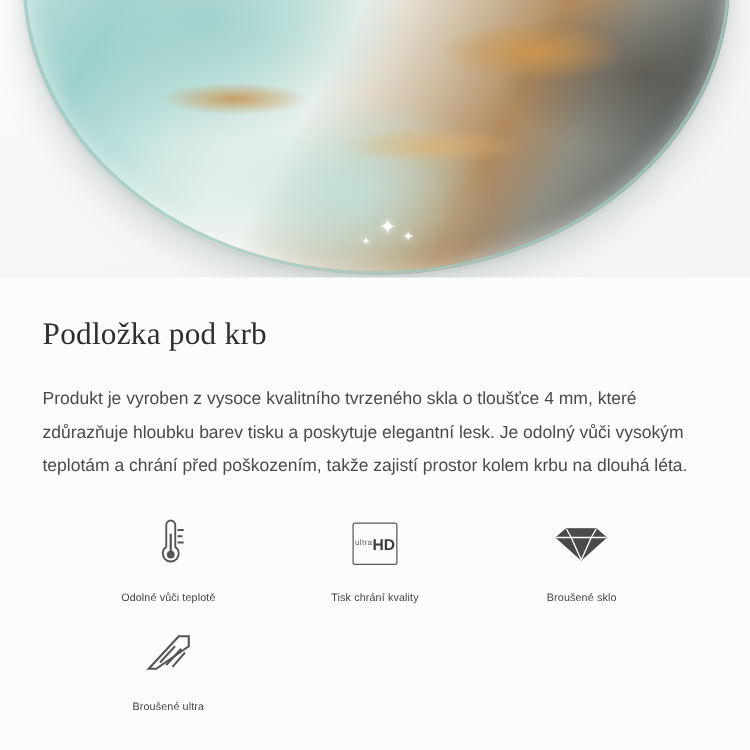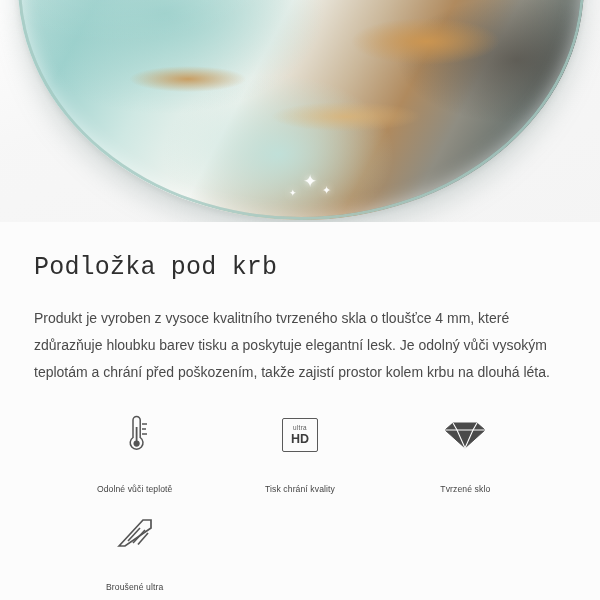--- a/index.html
+++ b/index.html
@@ -105,21 +105,21 @@
   .sparkle.s1 { left: 303px; top: 173px; font-size: 17px; }
   .sparkle.s2 { left: 322px; top: 185px; font-size: 11px; }
   .sparkle.s3 { left: 289px; top: 189px; font-size: 9px; }
 
   
   .content {
     padding: 0 34px;
   }
   .headline {
     margin: 30px 0 0 0;
-    font-family: Liberation Mono, monospace;
+    font-family: Liberation Serif, serif;
     font-weight: 400;
     font-size: 25px;
     line-height: 1.30;
     color: #2f2f2f;
     letter-spacing: 0.2px;
   }
   .headline .line2 {
     display: block;
   }
   .body-copy {
@@ -145,33 +145,33 @@
     justify-content: flex-start;
   }
   .feature-icon {
     height: 46px;
     display: flex;
     align-items: center;
     justify-content: center;
     color: #555555;
   }
   .feature-label {
-    margin-top: 26px;
+    margin-top: 15px;
     font-size: 8.6px;
     color: #444444;
     text-align: center;
     letter-spacing: 0.1px;
   }
   .hd-box {
     width: 34px;
     height: 32px;
     border: 1.6px solid #5a5a5a;
     border-radius: 2px;
     display: flex;
-    flex-direction: column;
+    flex-direction: row;
     align-items: center;
     justify-content: center;
     line-height: 1;
   }
   .hd-box .ultra {
     font-size: 6.4px;
     letter-spacing: 0.3px;
     color: #5a5a5a;
   }
   .hd-box .hd {
@@ -235,21 +235,21 @@
       <div class="feature">
         <div class="feature-icon">
           <svg width="42" height="36" viewBox="0 0 42 36" fill="#4a4a4a" stroke="#4a4a4a" stroke-width="1">
             <path d="M9 6 h24 l8 7 l-20 18 l-20 -18 Z" fill="#4a4a4a"></path>
             <path d="M1 13 h40" stroke="#ffffff" stroke-width="1.1" fill="none"></path>
             <path d="M9 6 l4 7 l8 18" stroke="#ffffff" stroke-width="1.1" fill="none"></path>
             <path d="M33 6 l-4 7 l-8 18" stroke="#ffffff" stroke-width="1.1" fill="none"></path>
             <path d="M13 13 h16" stroke="#ffffff" stroke-width="0" fill="none"></path>
           </svg>
         </div>
-        <div class="feature-label">Tvrzené sklo</div>
+        <div class="feature-label">Broušené sklo</div>
       </div>
 
       <div class="feature">
         <div class="feature-icon">
           <svg width="40" height="34" viewBox="0 0 40 34" fill="none" stroke="#555" stroke-width="1.6">
             <path d="M4 30 L28 4 L36 4 L36 12 L10 30 Z" stroke-width="1.7"></path>
             <line x1="13" y1="25" x2="25" y2="12"></line>
             <line x1="18" y1="27" x2="30" y2="14"></line>
             <line x1="23" y1="28.5" x2="33" y2="17"></line>
           </svg>

